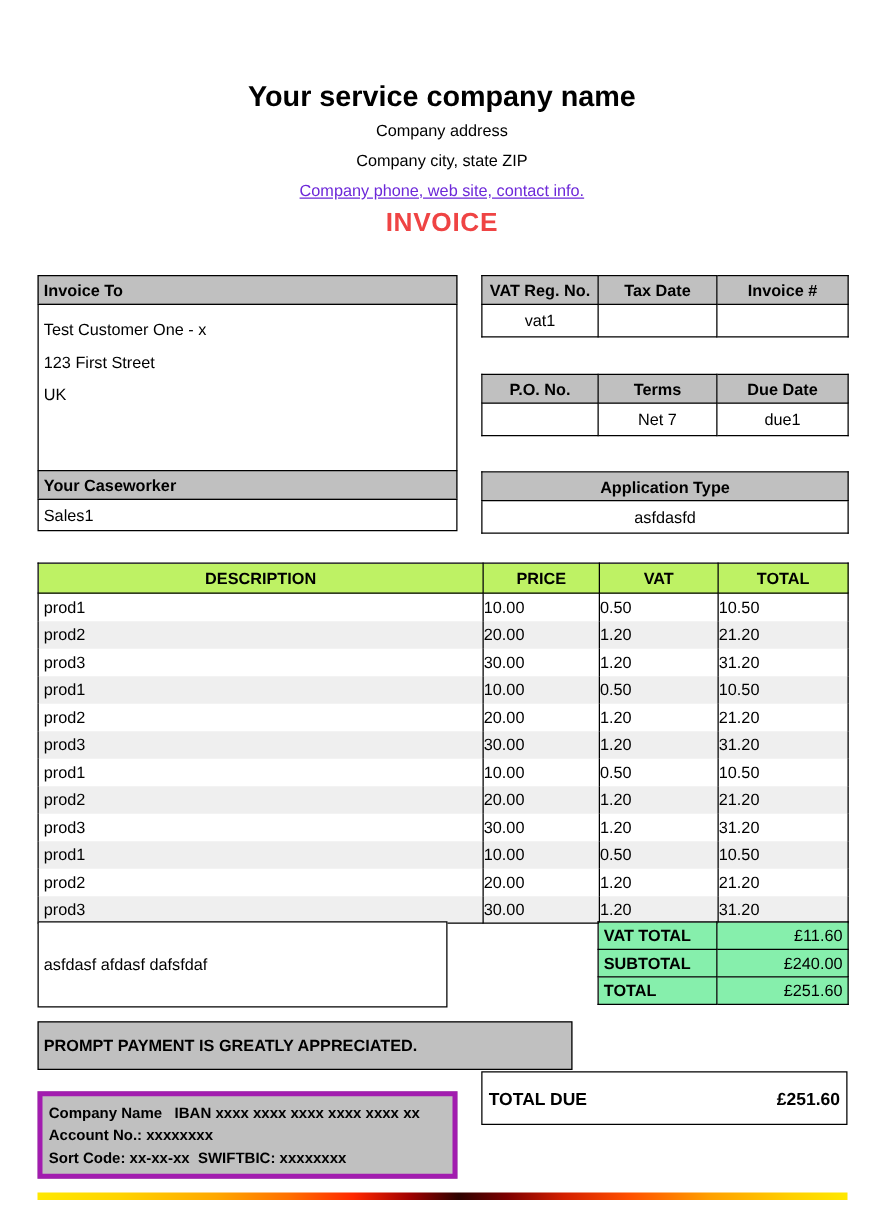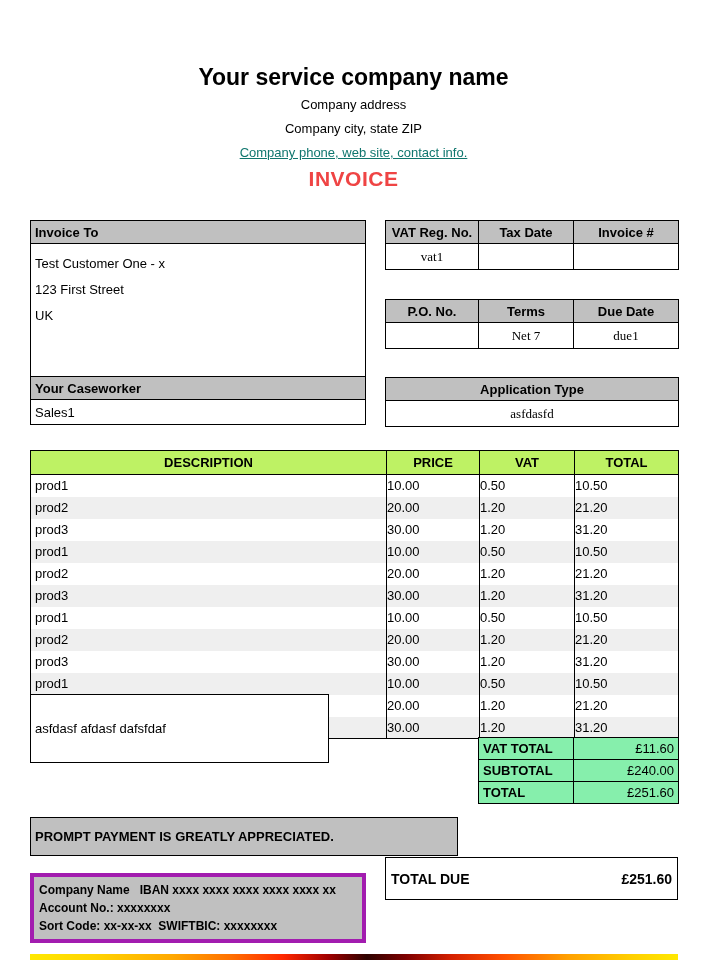--- a/index.html
+++ b/index.html
@@ -8,59 +8,59 @@
     width:707px; height:974px; position:relative; overflow:hidden;
     font-family:"Liberation Sans", sans-serif; color:#000;
   }
   .abs { position:absolute; }
   .center { left:0; width:707px; text-align:center; }
 
   
   .company-name { top:64px; font-size:23px; font-weight:bold; }
   .addr-line1 { top:97px; font-size:13px; }
   .addr-line2 { top:121px; font-size:13px; }
-  .contact-link { top:145px; font-size:13px; color:#0f766e; text-decoration:underline; cursor:pointer; }
+  .contact-link { top:145px; font-size:13px; color:#6d28d9; text-decoration:underline; cursor:pointer; }
   .doc-title { top:167px; font-size:21px; font-weight:bold; color:#ef4444; letter-spacing:0.5px; }
 
   
   .left-stack { left:30px; top:220px; width:336px; }
   .stack-header {
     height:24px; background:#c0c0c0; border:1px solid #000;
     font-size:13px; font-weight:bold; display:flex; align-items:center; padding-left:4px;
   }
   .stack-cell { border:1px solid #000; margin-top:-1px; font-size:13px; background:#fff; }
   .addr-cell { height:134px; padding:7px 4px 0 4px; line-height:26px; }
   .cw-header { margin-top:-1px; }
   .cw-value { height:26px; display:flex; align-items:center; padding-left:4px; }
 
   
   table.meta { position:absolute; left:385px; border-collapse:collapse; table-layout:fixed; width:293px; font-size:13px; }
   table.meta th { background:#c0c0c0; border:1px solid #000; height:23px; font-weight:bold; text-align:center; }
-  table.meta td { border:1px solid #000; height:26px; text-align:center; background:#fff;font-family:Liberation Serif, serif; }
+  table.meta td { border:1px solid #000; height:26px; text-align:center; background:#fff; }
   .meta1 { top:220px; }
   .meta2 { top:299px; }
   .meta3 { top:377px; }
   table.meta col.c1 { width:93px; } table.meta col.c2 { width:95px; } table.meta col.c3 { width:105px; }
   table.meta3col col.single { width:293px; }
   .meta3 th, .meta3 td { height:24px; }
 
   
   table.items { position:absolute; left:30px; top:450px; border-collapse:collapse; table-layout:fixed; width:648px; font-size:13px; }
   table.items col.cdesc { width:356px; } table.items col.cprice { width:93px; }
   table.items col.cvat { width:95px; } table.items col.ctotal { width:104px; }
   table.items th { background:#bef264; border:1px solid #000; height:24px; font-weight:bold; text-align:center; }
   table.items td { border-left:1px solid #000; border-right:1px solid #000; height:22px; }
   table.items tr:last-child td { border-bottom:1px solid #000; }
   table.items tr.alt td { background:#efefef; }
   table.items td.desc { text-align:left; padding-left:4px; }
   table.items td.num { padding-right:4px; }
 
   
   .notes-box {
-    left:30px; top:694px; width:299px; height:69px; border:1px solid #000;
+    left:30px; top:737px; width:328px; height:69px; border:1px solid #000;
     display:flex; align-items:center; padding-left:4px; font-size:13px; background:#fff;
   }
   table.totals { position:absolute; left:478px; top:737px; border-collapse:collapse; table-layout:fixed; width:200px; font-size:13px; }
   table.totals col.tl { width:95px; } table.totals col.tv { width:105px; }
   table.totals td { border:1px solid #000; height:22px; background:#86efac; }
   table.totals td.lbl { font-weight:bold; text-align:left; padding-left:4px; }
   table.totals td.val { text-align:right; padding-right:4px; }
 
   .prompt-box {
     left:30px; top:817px; width:428px; height:39px; background:#c0c0c0; border:1px solid #000;

